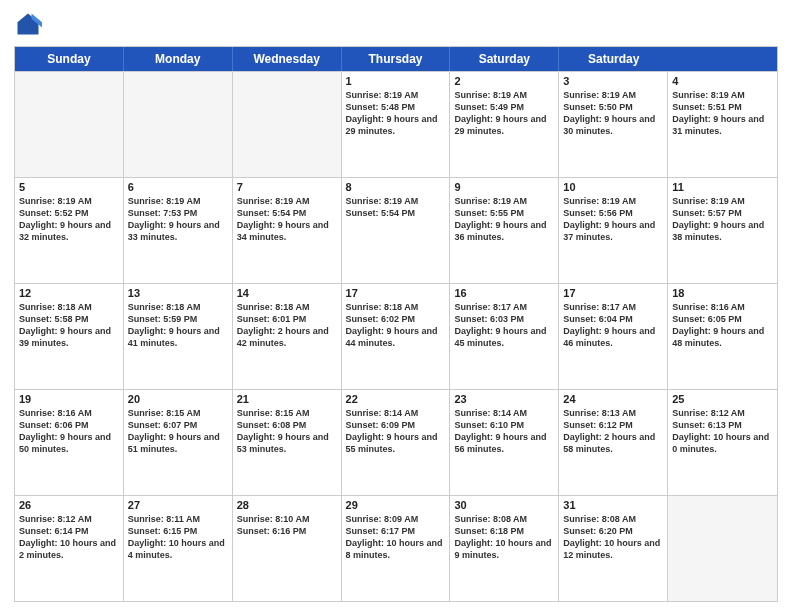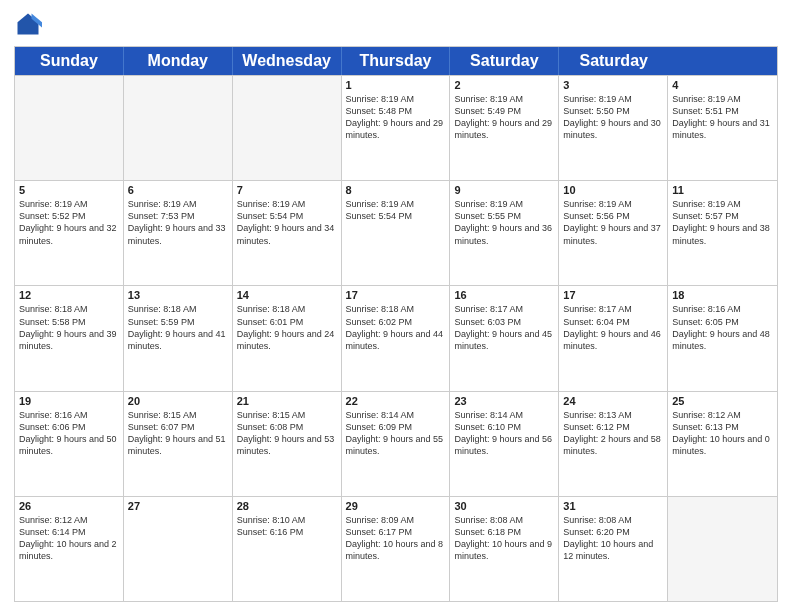--- a/index.html
+++ b/index.html
@@ -65,21 +65,21 @@
       flex-direction: column;
       border: 1px solid #ccc;
     }
     .cal-header {
       display: grid;
       grid-template-columns: repeat(7, 1fr);
       background: #2255bb;
     }
     .cal-header-cell {
       color: #fff;
-      font-size: 16px;
+      font-size: 12px;
       font-weight: bold;
       text-align: center;
       padding: 5px 2px;
       border-right: 1px solid #4477cc;
     }
     .cal-header-cell:last-child { border-right: none; }
     .cal-body {
       flex: 1;
       display: flex;
       flex-direction: column;
@@ -105,20 +105,21 @@
     .cell-day {
       font-size: 11px;
       font-weight: bold;
       margin-bottom: 2px;
       color: #222;
     }
     .cell-info {
       font-size: 9px;
       color: #333;
       line-height: 1.35;
+      font-weight: bold;
     }
   </style>
 </head>
 <body>
 
 <div class="page">
   <div class="header">
     <div class="logo">
       <svg class="logo-icon" viewBox="0 0 32 32">
         <polygon points="16,4 28,14 28,28 4,28 4,14" fill="#2255aa"></polygon>
@@ -200,21 +201,21 @@
           <div class="cal-cell">
             <div class="cell-day">12</div>
             <div class="cell-info"><span>Sunrise: 8:18 AM</span><br><span>Sunset: 5:58 PM</span><br><span>Daylight: 9 hours and 39 minutes.</span></div>
           </div>
           <div class="cal-cell">
             <div class="cell-day">13</div>
             <div class="cell-info"><span>Sunrise: 8:18 AM</span><br><span>Sunset: 5:59 PM</span><br><span>Daylight: 9 hours and 41 minutes.</span></div>
           </div>
           <div class="cal-cell">
             <div class="cell-day">14</div>
-            <div class="cell-info"><span>Sunrise: 8:18 AM</span><br><span>Sunset: 6:01 PM</span><br><span>Daylight: 9 hours and 24 minutes.</span></div>
+            <div class="cell-info"><span>Sunrise: 8:18 AM</span><br><span>Sunset: 6:01 PM</span><br><span>Daylight: 2 hours and 42 minutes.</span></div>
           </div>
           <div class="cal-cell">
             <div class="cell-day">17</div>
             <div class="cell-info"><span>Sunrise: 8:18 AM</span><br><span>Sunset: 6:02 PM</span><br><span>Daylight: 9 hours and 44 minutes.</span></div>
           </div>
           <div class="cal-cell">
             <div class="cell-day">16</div>
             <div class="cell-info"><span>Sunrise: 8:17 AM</span><br><span>Sunset: 6:03 PM</span><br><span>Daylight: 9 hours and 45 minutes.</span></div>
           </div>
           <div class="cal-cell">
@@ -256,20 +257,21 @@
             <div class="cell-info"><span>Sunrise: 8:12 AM</span><br><span>Sunset: 6:13 PM</span><br><span>Daylight: 10 hours and 0 minutes.</span></div>
           </div>
         </div>
         <div class="cal-row">
           <div class="cal-cell">
             <div class="cell-day">26</div>
             <div class="cell-info"><span>Sunrise: 8:12 AM</span><br><span>Sunset: 6:14 PM</span><br><span>Daylight: 10 hours and 2 minutes.</span></div>
           </div>
           <div class="cal-cell">
             <div class="cell-day">27</div>
+            <div class="cell-info"><span>Sunrise: 8:11 AM</span><br><span>Sunset: 6:15 PM</span><br><span>Daylight: 10 hours and 4 minutes.</span></div>
           </div>
           <div class="cal-cell">
             <div class="cell-day">28</div>
             <div class="cell-info"><span>Sunrise: 8:10 AM</span><br><span>Sunset: 6:16 PM</span><br></div>
           </div>
           <div class="cal-cell">
             <div class="cell-day">29</div>
             <div class="cell-info"><span>Sunrise: 8:09 AM</span><br><span>Sunset: 6:17 PM</span><br><span>Daylight: 10 hours and 8 minutes.</span></div>
           </div>
           <div class="cal-cell">

